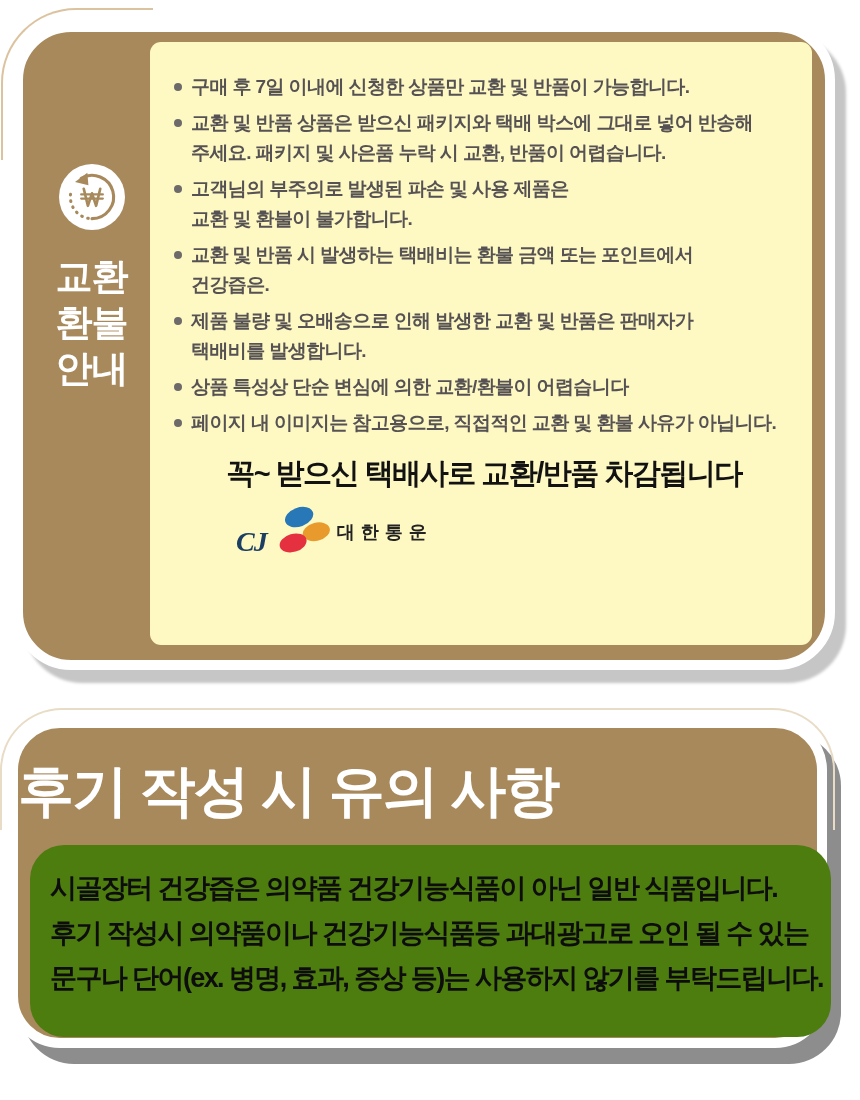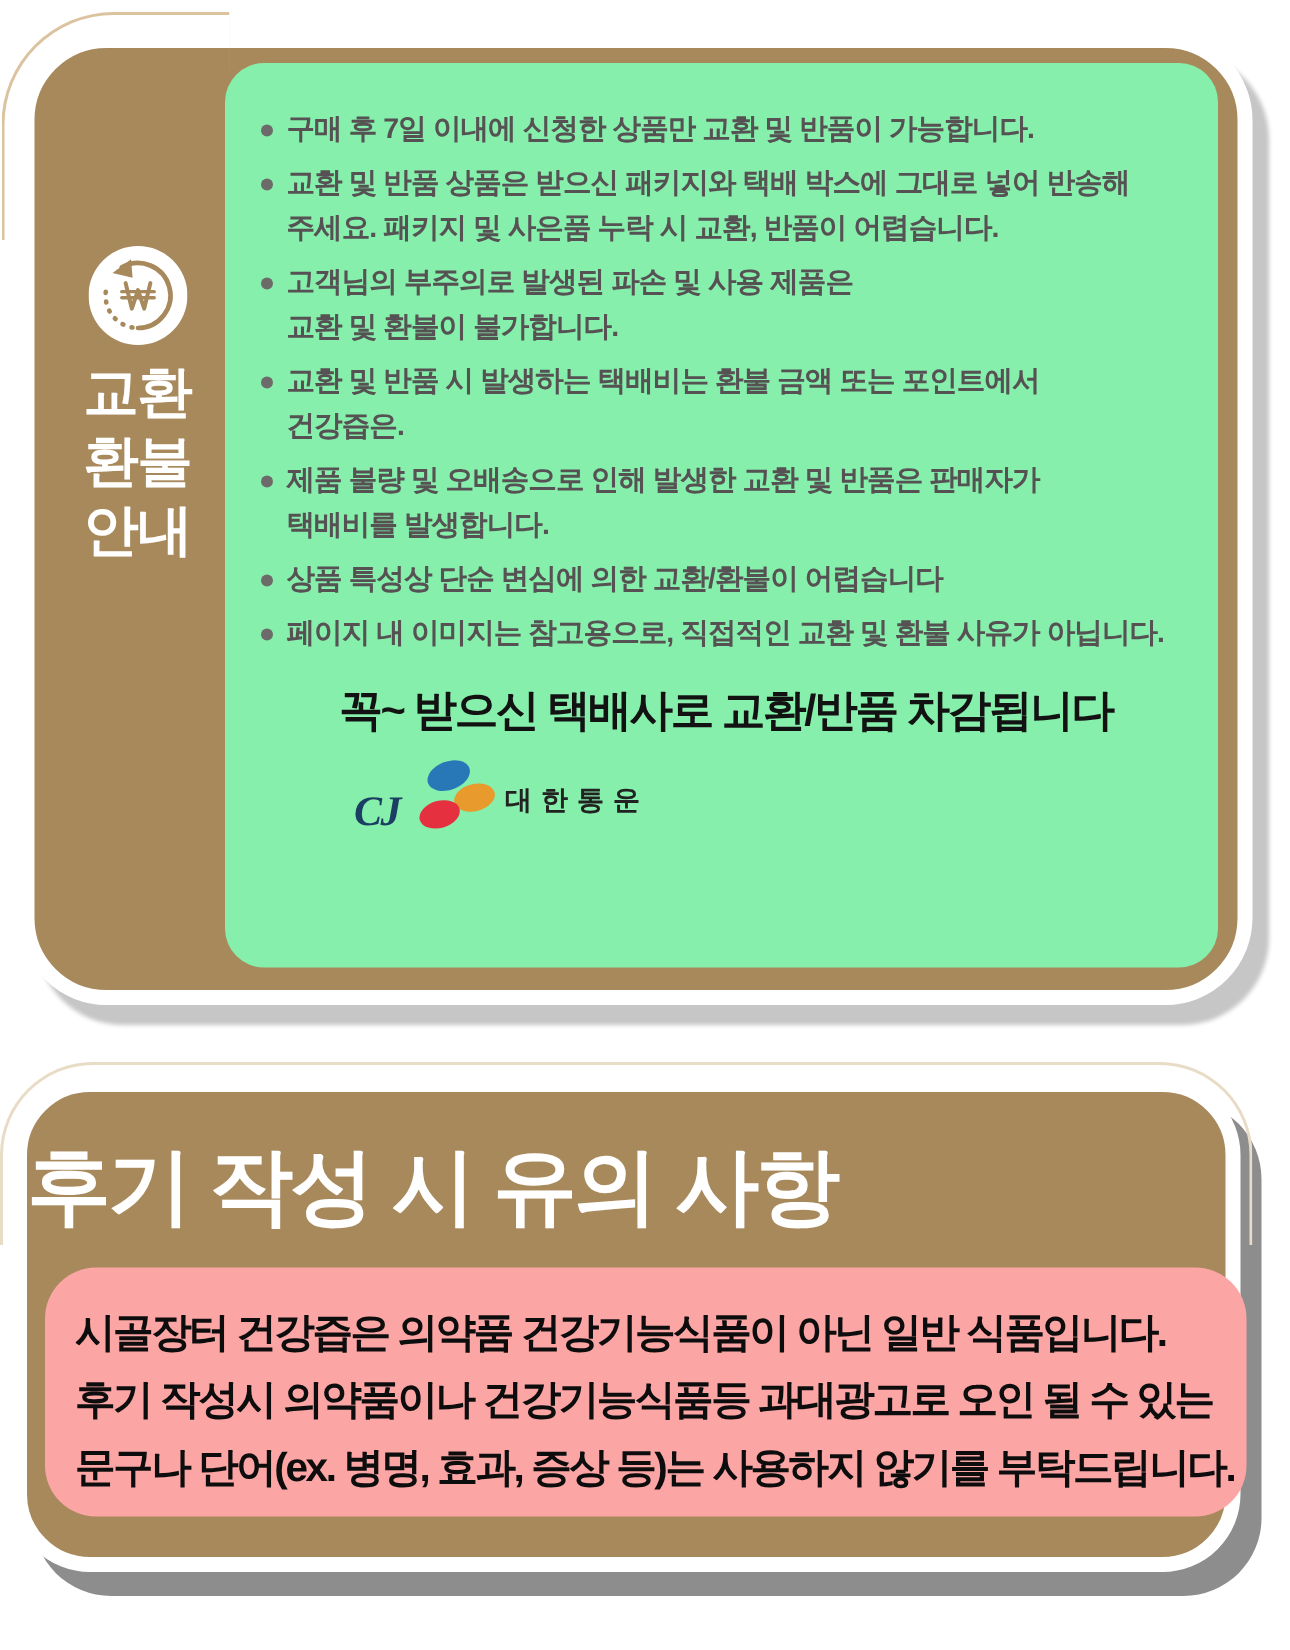--- a/index.html
+++ b/index.html
@@ -29,28 +29,28 @@
     left:-22px; top:-24px; width:150px; height:150px;
     border-top:2px solid #dcc3a0; border-left:2px solid #dcc3a0;
     border-top-left-radius:75px;
     pointer-events:none;
   }
   .left-col {
     position:absolute; left:0; top:132px; width:137px;
     text-align:center; color:#ffffff;
   }
   .icon-circle { display:inline-block; width:66px; height:66px; }
-  .refund-title { margin-top:4px; }
+  .refund-title { margin-top:20px; }
   .refund-title div {
     font-size:37px; font-weight:800; line-height:46px;
     letter-spacing:-1px; color:#ffffff;
   }
   .card {
     position:absolute; left:127px; top:10px; right:13px; bottom:15px;
-    background:#86efac; border-radius:26px;
+    background:#fef9c3; border-radius:11px;
     padding:30px 18px 0 24px;
   }
   .policy-list { list-style:none; }
   .policy-list li {
     display:flex; gap:9px; margin-bottom:6px;
   }
   .dot {
     flex:none; width:8px; height:8px; border-radius:50%;
     background:#6d6a6a; margin-top:11px;
   }
@@ -92,22 +92,22 @@
     border:2px solid #e9dcc6; border-bottom:none;
     border-radius:62px 62px 0 0;
     pointer-events:none;
   }
   .review-title {
     margin-top:26px; text-align:left;
     font-size:56px; font-weight:900; color:#ffffff;
     letter-spacing:-2px;
   }
   .review-box {
-    position:absolute; left:12px; right:-14px; top:117px; height:166px;
-    background:#fca5a5; border-radius:34px;
+    position:absolute; left:12px; right:-14px; top:117px; height:192px;
+    background:#4d7c0f; border-radius:34px;
     padding:21px 8px 0 20px;
   }
   .review-box .line {
     font-size:27px; font-weight:800; color:#0d0d0d;
     line-height:45px; letter-spacing:-1.6px;
     white-space:nowrap;
   }
   .notice-prefix { font-weight:600; }
 </style>
 </head>

